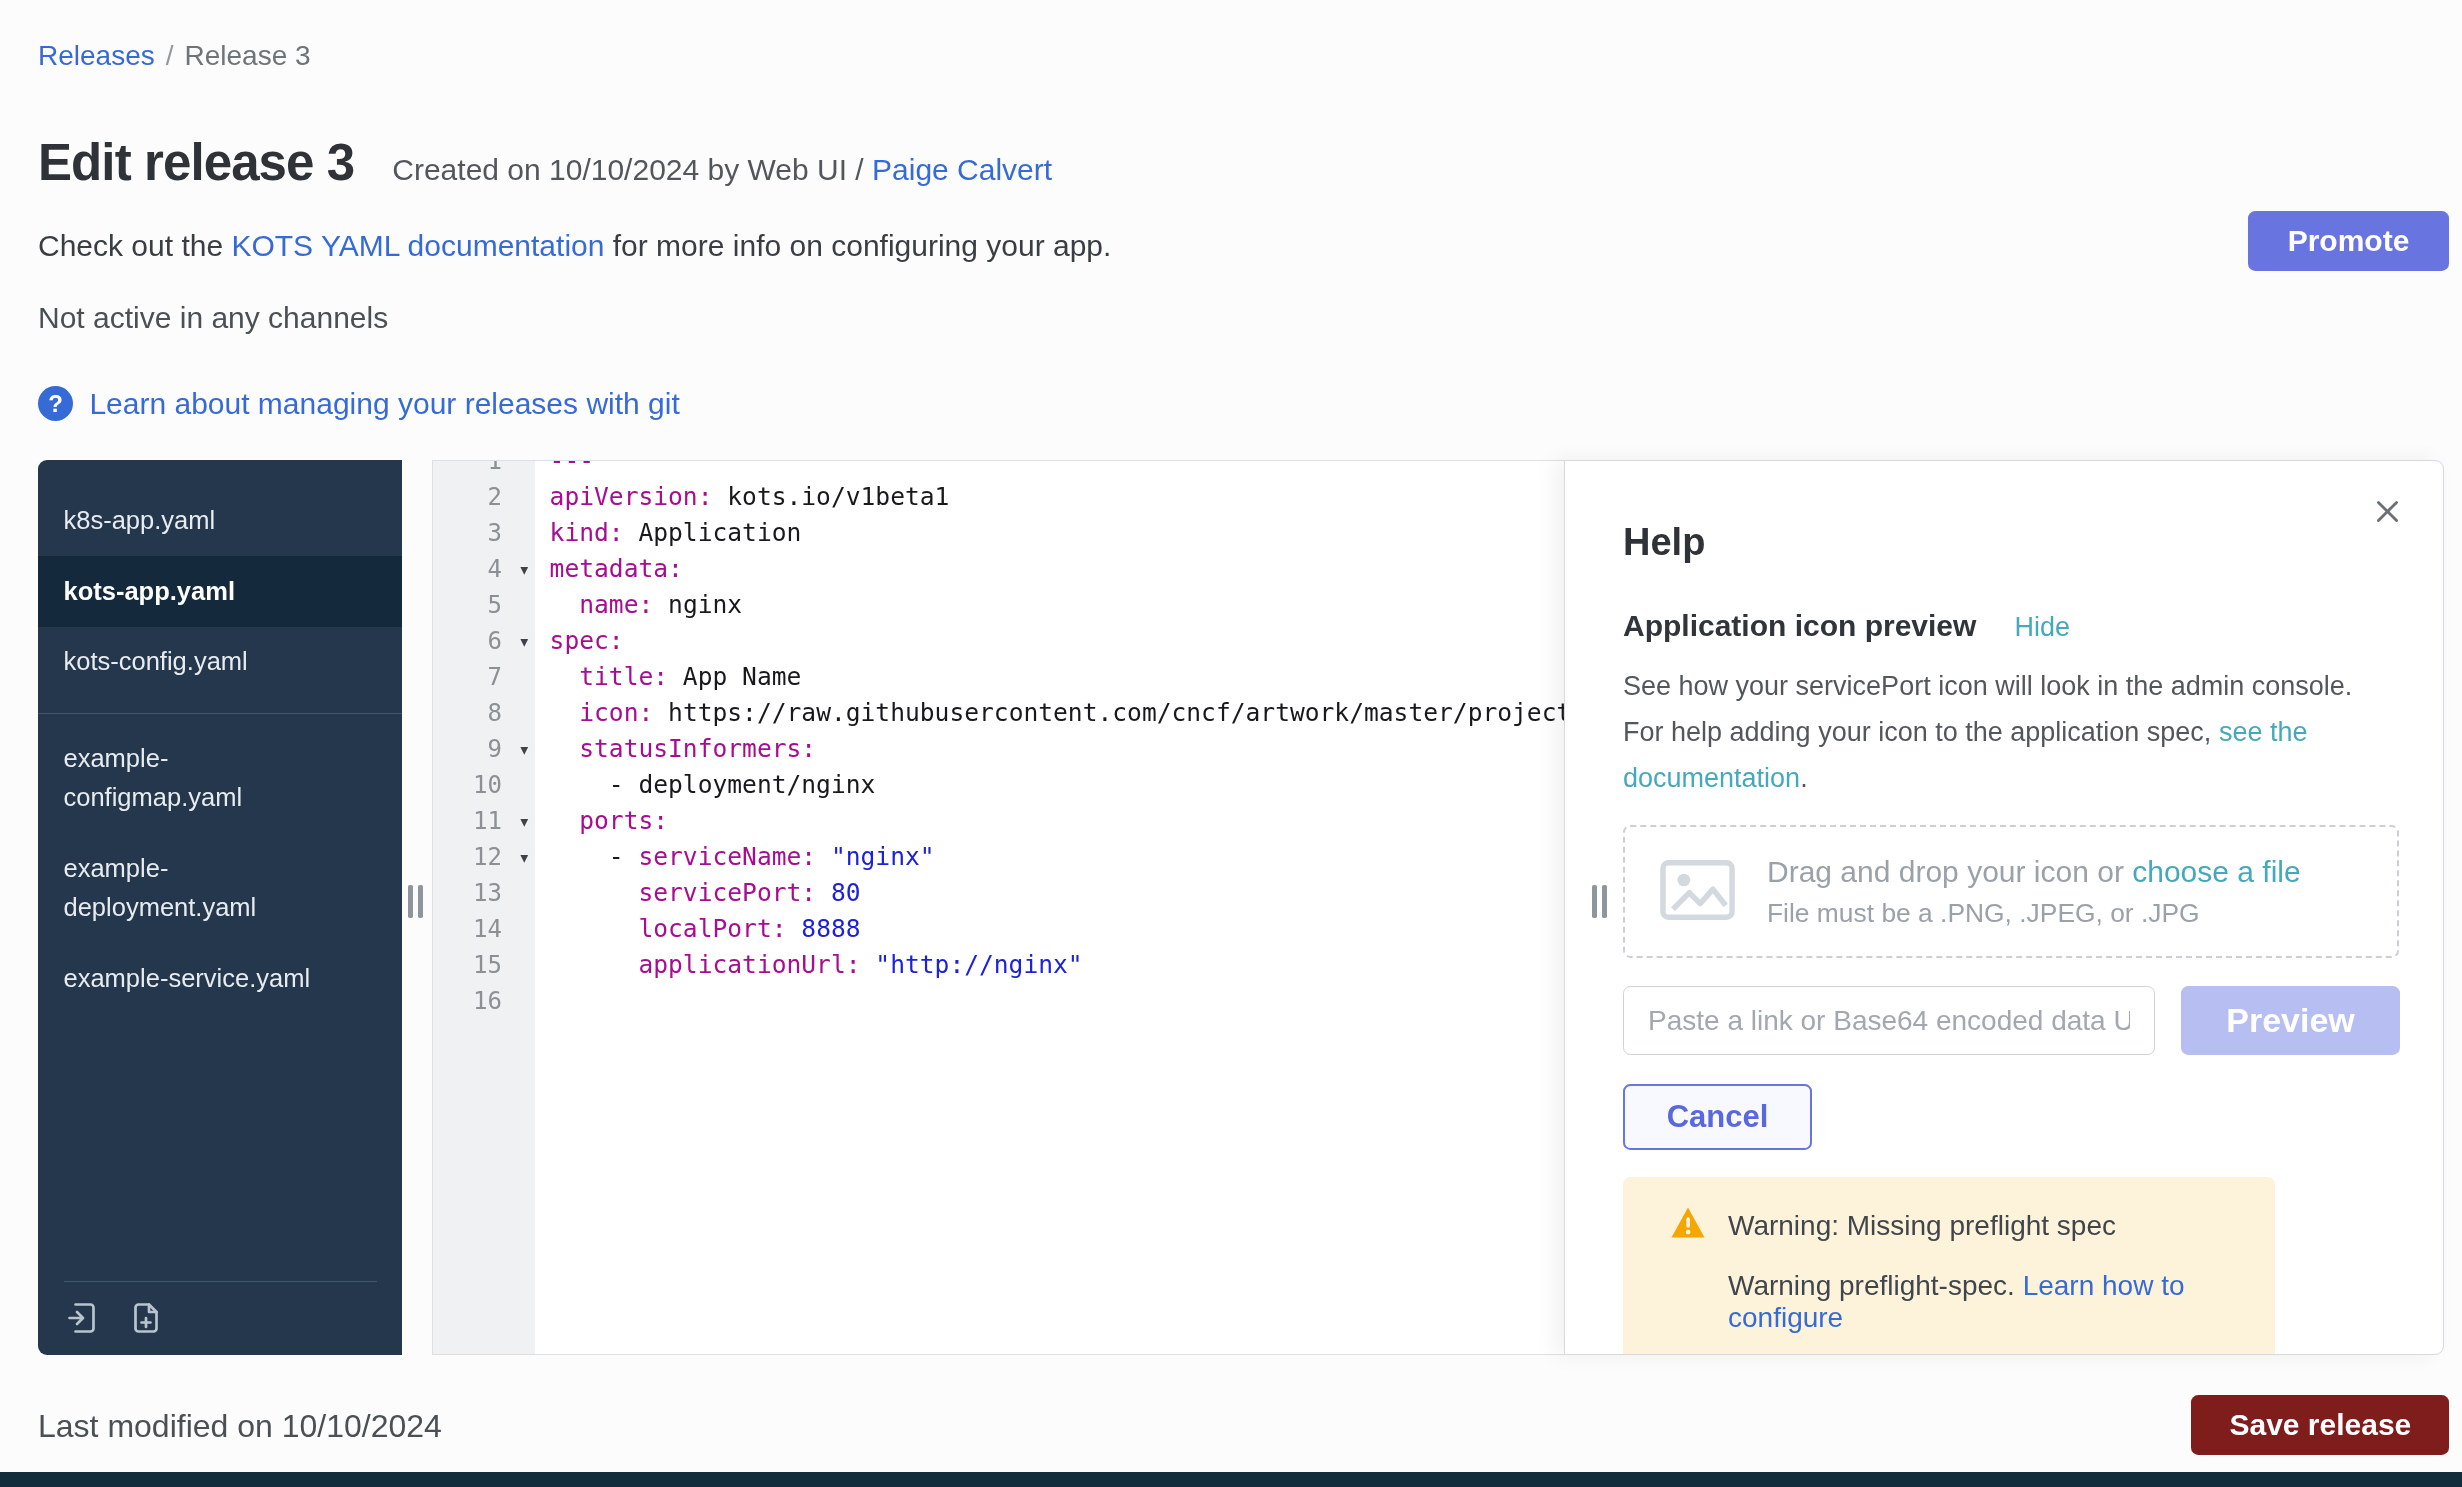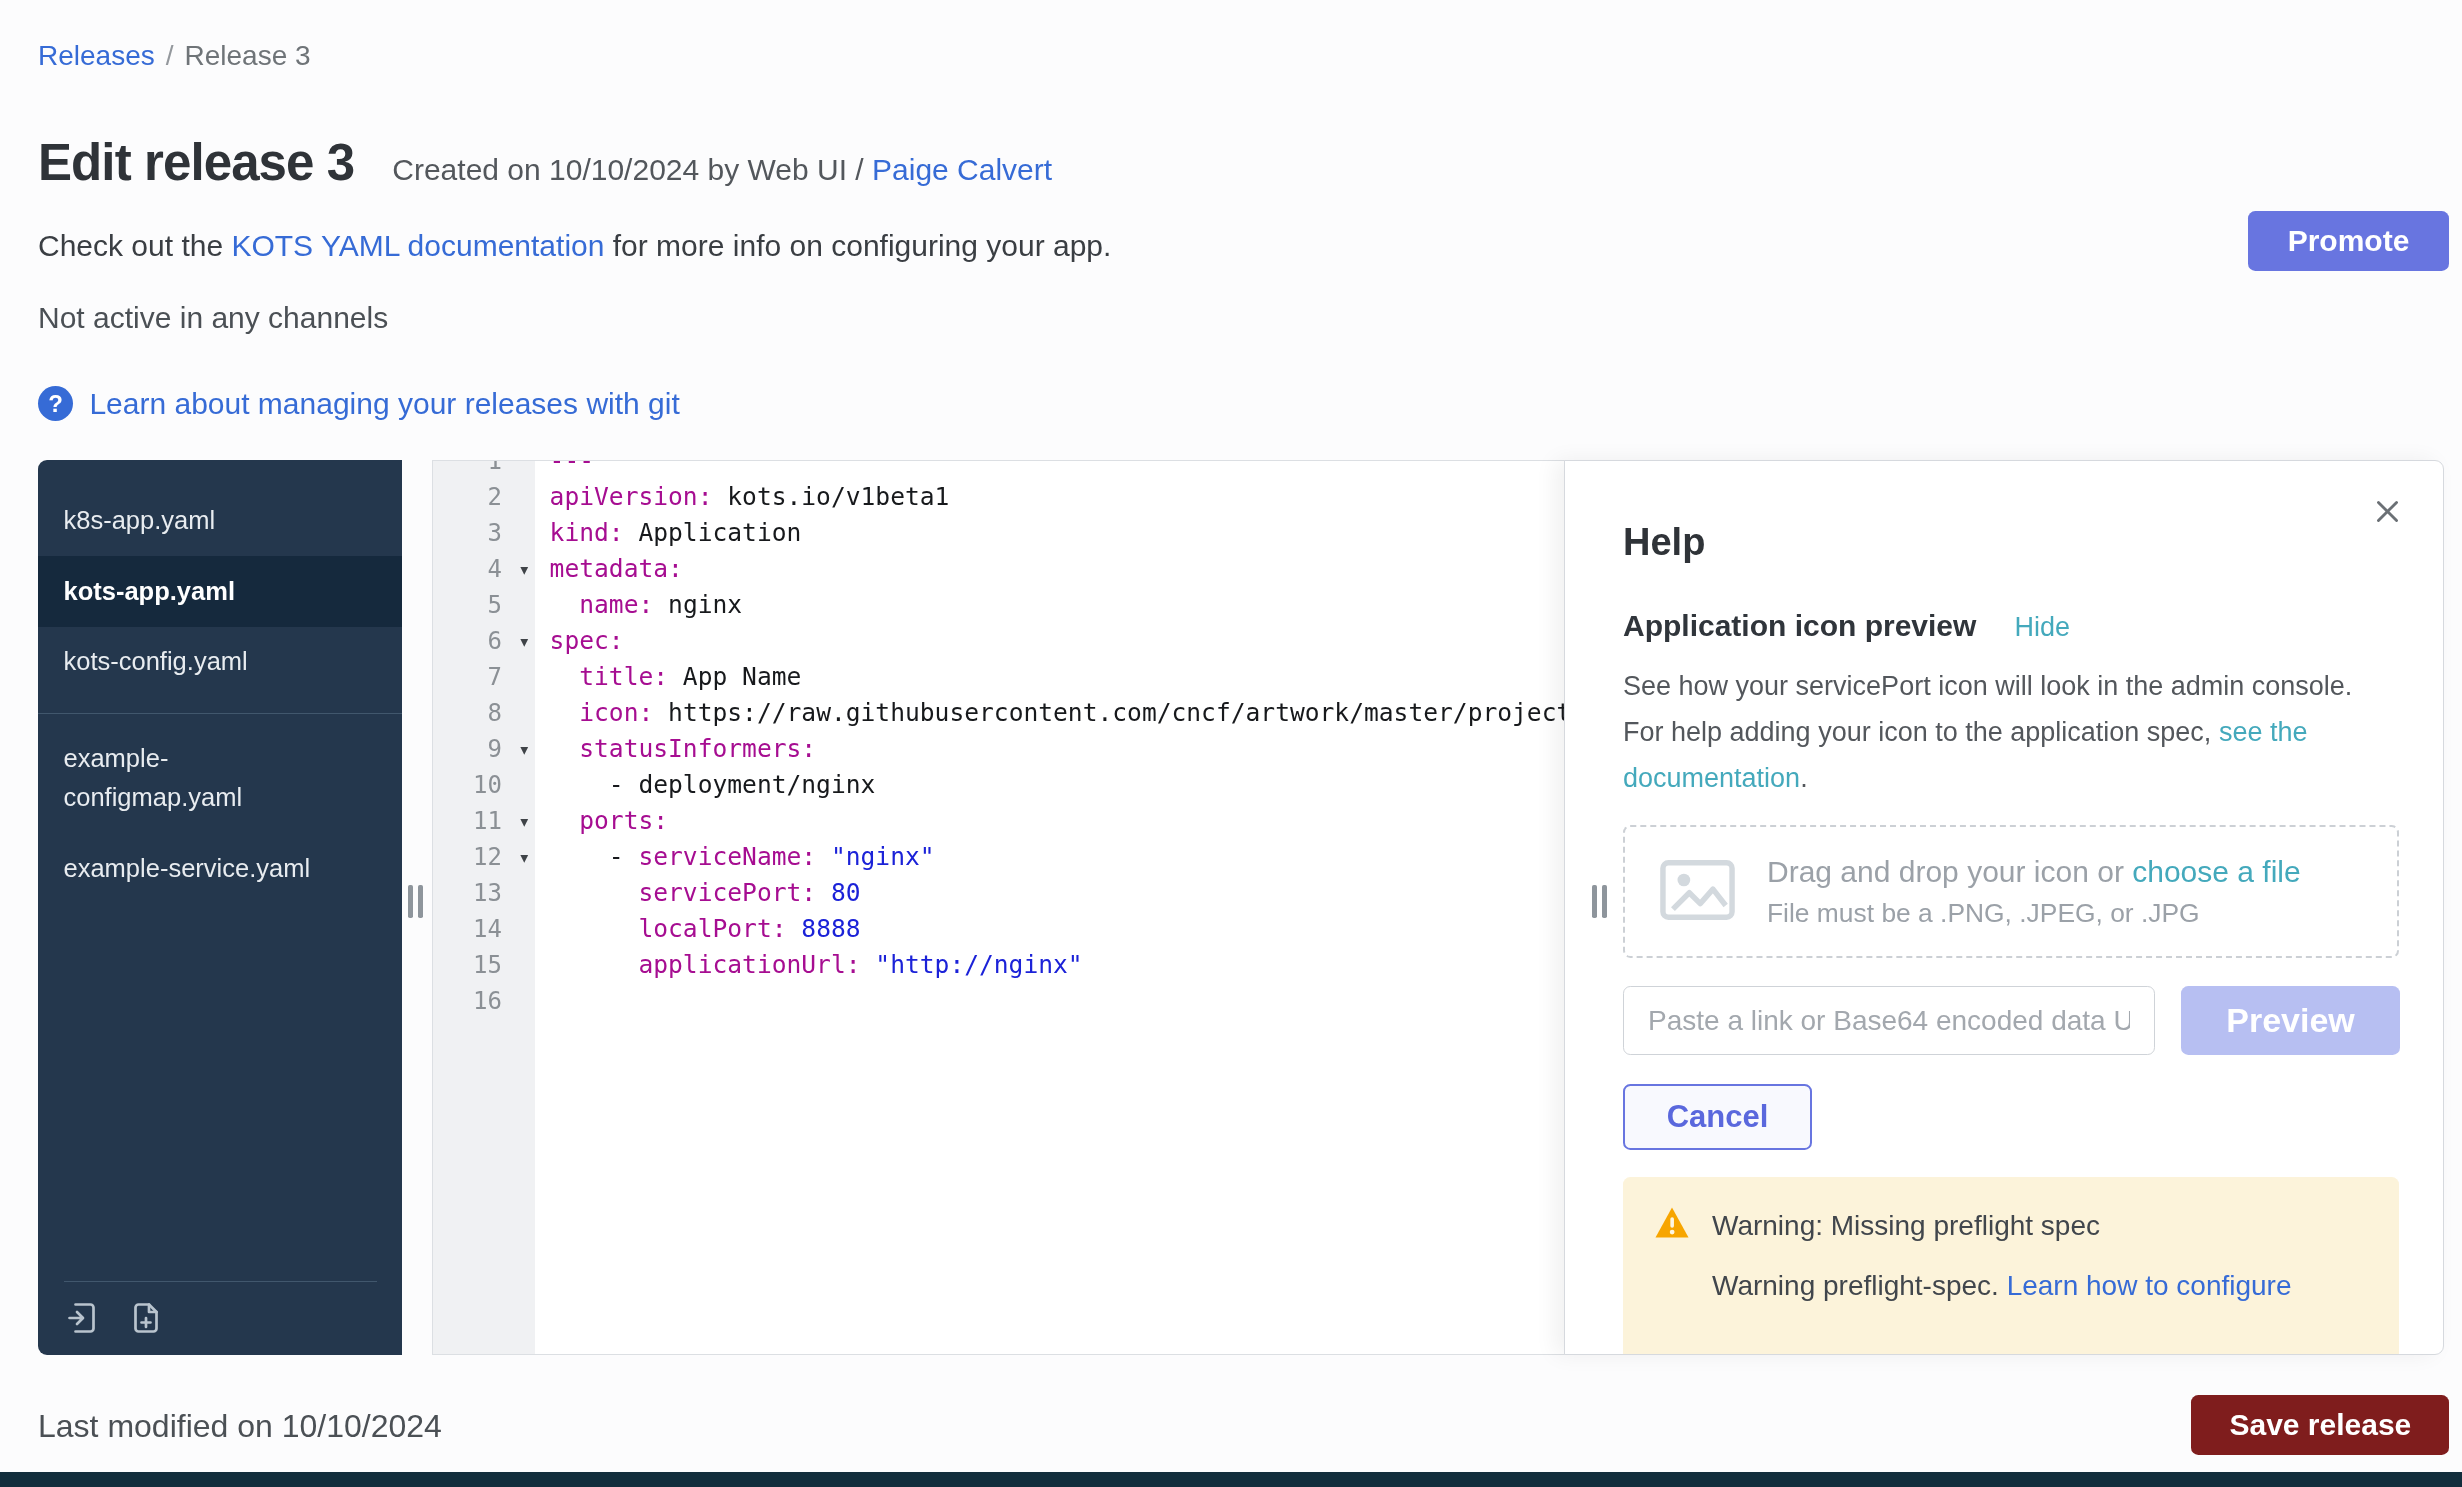--- a/index.html
+++ b/index.html
@@ -54,21 +54,21 @@
   .section-title{font-size:30px;font-weight:bold;color:#30353b}
   .hide-link{font-size:27px}
   .help-desc{position:absolute;left:58px;top:202px;width:774px;font-size:27px;line-height:46px;color:#53575c}
   .dropzone{position:absolute;left:58px;top:364px;width:776px;height:133px;border:2.7px dashed #ccd0d5;border-radius:7.3px;display:flex;align-items:center;padding:0 35px;gap:32px;cursor:pointer;background:#fff}
   .dz-line1{font-size:30px;color:#9ba1a8}
   .dz-line2{font-size:26.4px;color:#9ba1a8;margin-top:9px}
   .url-input{position:absolute;left:58px;top:525px;width:532px;height:69px;border:1.8px solid #cfd3d8;border-radius:7.3px;font-size:28px;padding:0 24px;font-family:inherit;color:#333;background:#fff}
   .url-input::placeholder{color:#a3a8ae}
   .preview-btn{position:absolute;left:616px;top:525px;width:219px;height:69px;background:#b7bff2;border:none;border-radius:7.3px;color:#fff;font-size:34px;font-weight:bold;font-family:inherit}
   .cancel-btn{position:absolute;left:58px;top:623px;width:189px;height:66px;background:#f8f9fe;border:2.7px solid #6875e0;border-radius:7.3px;color:#5a68dd;font-size:31px;font-weight:bold;font-family:inherit;cursor:pointer}
-  .warning{position:absolute;left:58px;top:716px;width:776px;height:264px;background:#fcf3da;border-radius:7.3px;padding:29px 31px;font-size:28px;color:#41464c}
+  .warning{position:absolute;left:58px;top:716px;width:652px;height:264px;background:#fcf3da;border-radius:7.3px;padding:29px 47px;font-size:28px;color:#41464c}
   .warn-row{display:flex;align-items:center;gap:22px}
   .warn-detail{margin-left:58px;margin-top:24px}
 
   
   .footer-text{position:absolute;left:38px;top:1408px;font-size:32px;color:#4b5055}
   .save-btn{position:absolute;right:12.7px;top:1395px;height:60px;padding:0 38px;background:#7f1d1d;border:none;border-radius:7.3px;color:#fff;font-size:30px;font-weight:bold;font-family:inherit;cursor:pointer}
   .bottom-bar{position:absolute;left:0;bottom:0;width:100%;height:16.4px;background:#122e3c}
 
   .handle{position:absolute;display:flex;gap:5.5px;cursor:col-resize}
   .handle span{width:4.6px;height:33px;background:#8e959c;border-radius:1.8px}
@@ -100,20 +100,21 @@
     <span class="link">Learn about managing your releases with git</span>
   </div>
 
   <div class="sidebar">
     <div class="file-list">
         <div class="file-item">k8s-app.yaml</div>
         <div class="file-item selected">kots-app.yaml</div>
         <div class="file-item">kots-config.yaml</div>
         <div class="sb-divider"></div>
         <div class="file-item">example-configmap.yaml</div>
+        <div class="file-item">example-deployment.yaml</div>
         <div class="file-item">example-service.yaml</div>
       </div>
     <div class="sb-bottom-divider"></div>
     <div class="sb-icons">
       <span>
         <svg width="36" height="36" viewBox="0 0 24 24" fill="none" stroke="#b9c4ce" stroke-width="1.8" stroke-linecap="round" stroke-linejoin="round">
           <path d="M7 3h10a2 2 0 0 1 2 2v14a2 2 0 0 1-2 2H7"></path>
           <path d="M3 12h8M8 8l4 4-4 4"></path>
         </svg>
       </span>

